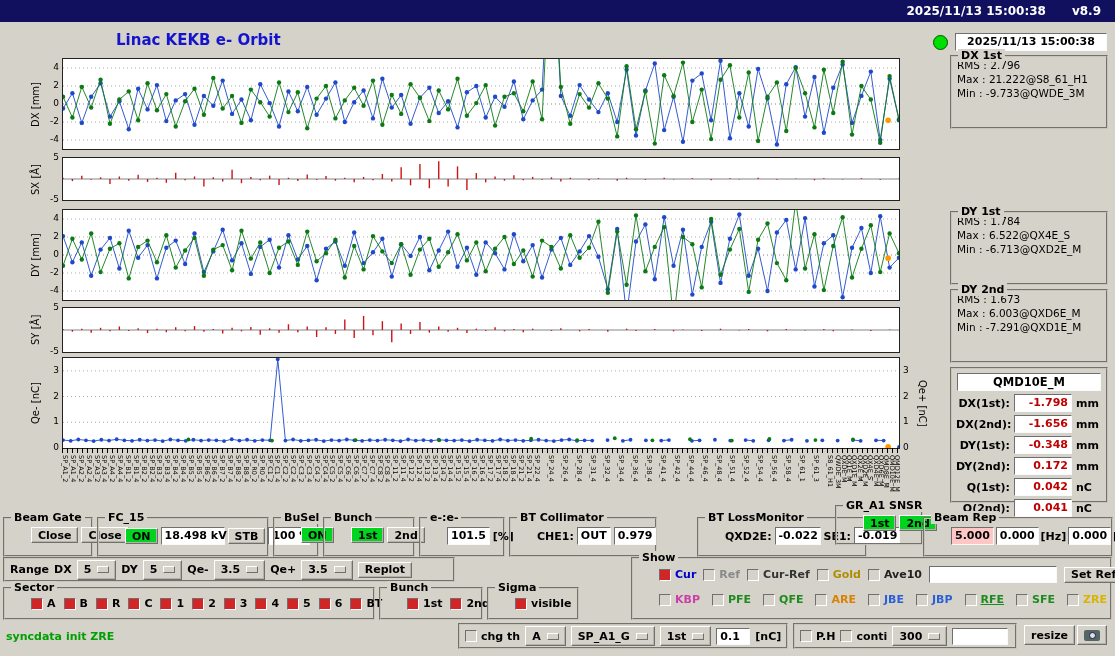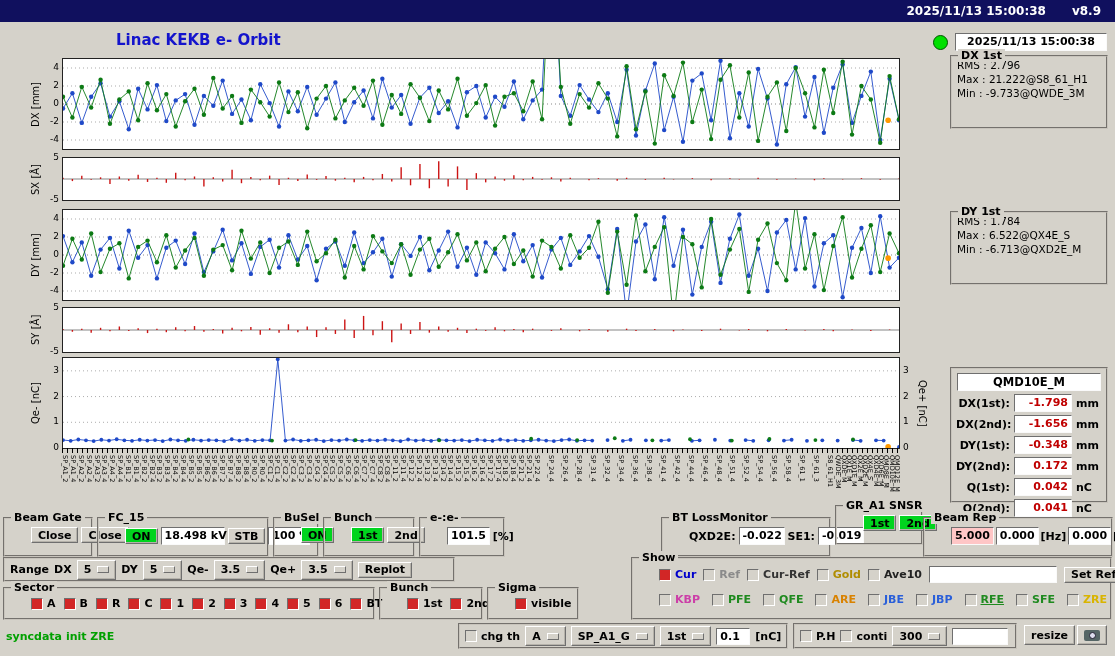--- a/index.html
+++ b/index.html
@@ -888,20 +888,26 @@
     <div class="statline">RMS : 2.796</div>
     <div class="statline">Max : 21.222@S8_61_H1</div>
     <div class="statline">Min : -9.733@QWDE_3M</div>
   </div>
   <div class="grp" style="left:950px;top:211px;width:158px;height:74px">
     <span class="glabel">DY 1st</span>
     <div class="statline">RMS : 1.784</div>
     <div class="statline">Max : 6.522@QX4E_S</div>
     <div class="statline">Min : -6.713@QXD2E_M</div>
   </div>
+  <div class="grp" style="left:950px;top:289px;width:158px;height:74px">
+    <span class="glabel">DY 2nd</span>
+    <div class="statline">RMS : 1.673</div>
+    <div class="statline">Max : 6.003@QXD6E_M</div>
+    <div class="statline">Min : -7.291@QXD1E_M</div>
+  </div>
 
   <div class="grp" style="left:950px;top:367px;width:158px;height:136px">
     <div class="qtitle">QMD10E_M</div>
     <div class="qrow">
       <span class="qlbl">DX(1st):</span>
       <span class="box qval red">-1.798</span>
       <span class="qunit">mm</span>
     </div>
     <div class="qrow">
       <span class="qlbl">DX(2nd):</span>
@@ -959,21 +965,29 @@
       <button class="btn">2nd</button>
     </div>
   </div>
   <div class="grp" style="left:419px;top:517px;width:86px;height:40px">
     <span class="glabel">e-:e-</span>
     <div class="content">
       <span class="box" style="width:42px">101.5</span>
       <span class="lbl">[%]</span>
     </div>
   </div>
-  <div class="grp" style="left:661px;top:517px;width:170px;height:40px">
+  <div class="grp" style="left:509px;top:517px;width:148px;height:40px">
+    <span class="glabel">BT Collimator</span>
+    <div class="content">
+      <span class="lbl">CHE1:</span>
+      <span class="box center" style="width:34px">OUT</span>
+      <span class="box" style="width:40px">0.979</span>
+    </div>
+  </div>
+  <div class="grp" style="left:697px;top:517px;width:170px;height:40px">
     <span class="glabel">BT LossMonitor</span>
     <div class="content">
       <span class="lbl">QXD2E:</span>
       <span class="box" style="width:38px">-0.022</span>
       <span class="lbl">SE1:</span>
       <span class="box" style="width:38px">-0.019</span>
     </div>
   </div>
   <div class="grp" style="left:835px;top:505px;width:88px;height:40px">
     <span class="glabel">GR_A1 SNSR</span>

